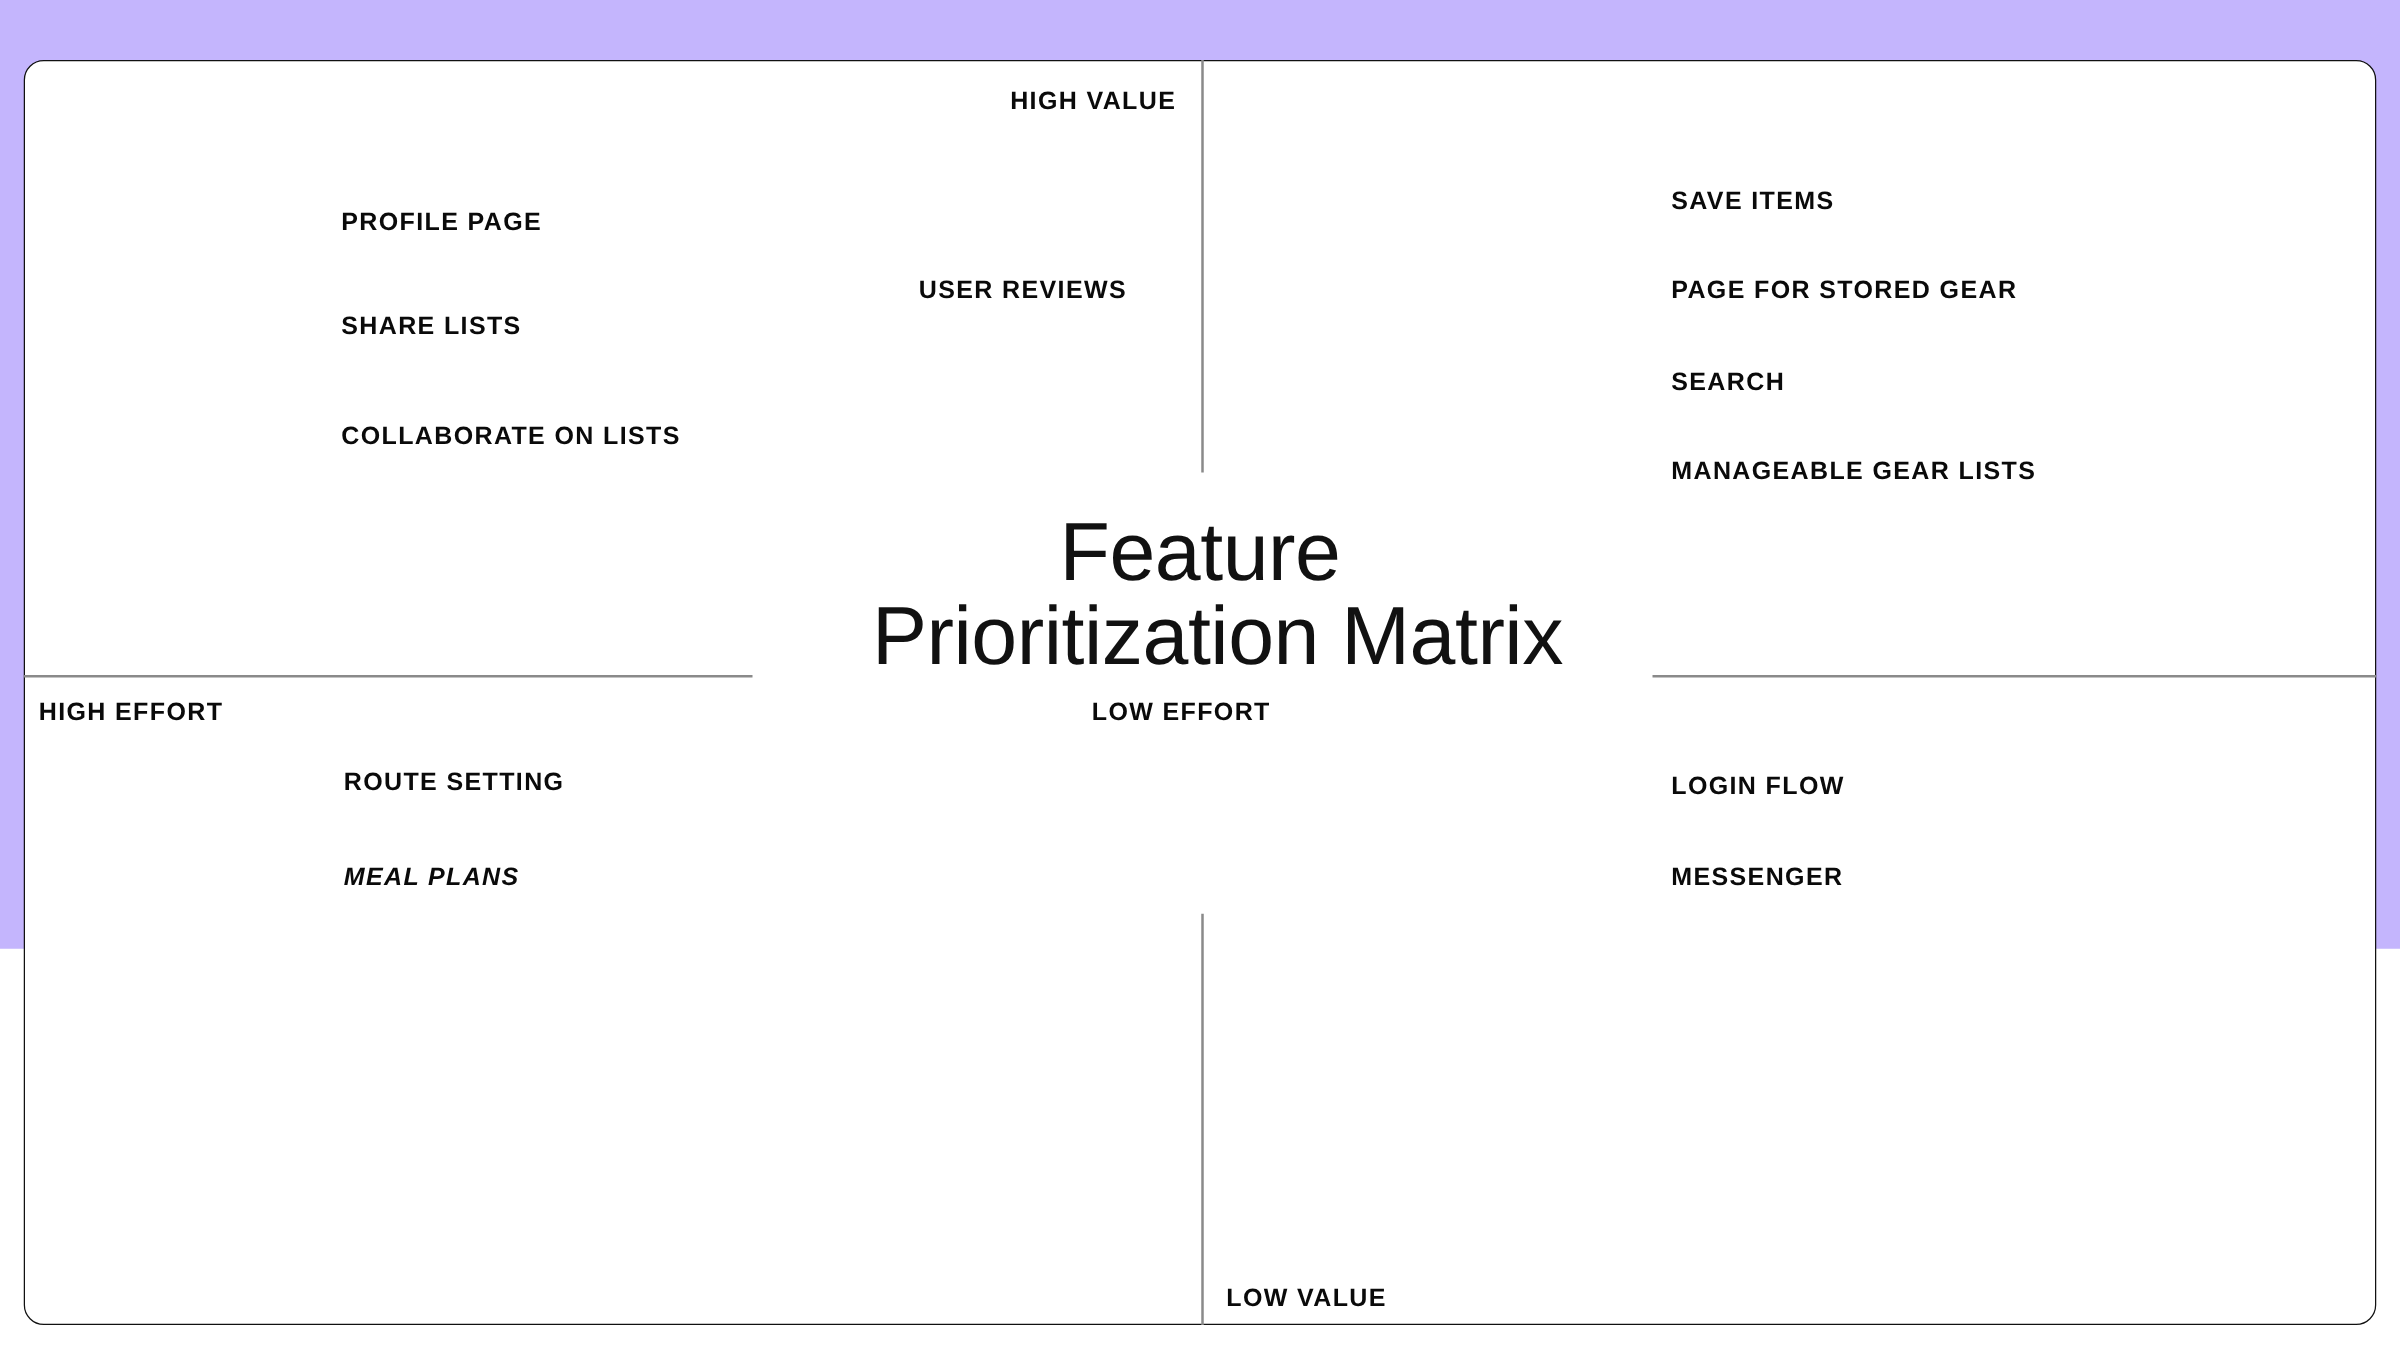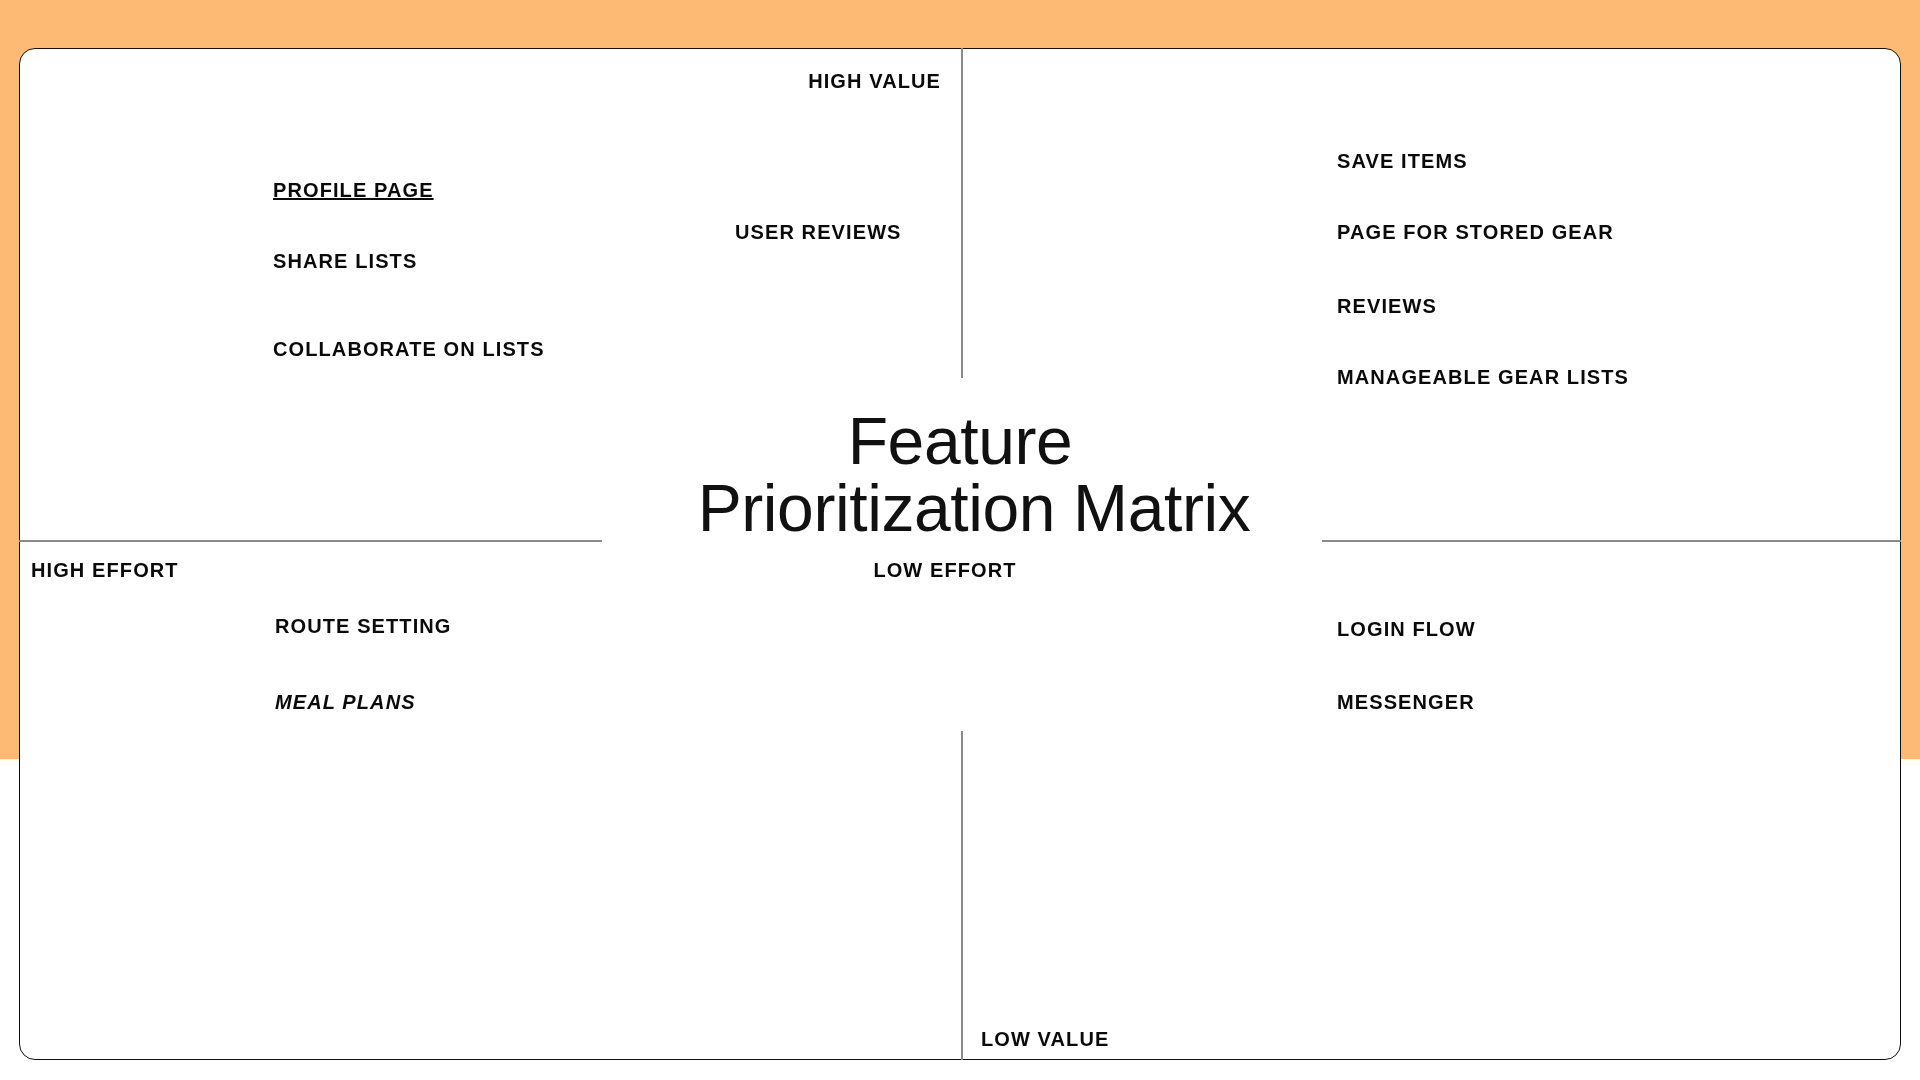--- a/index.html
+++ b/index.html
@@ -14,21 +14,21 @@
   body {
     font-family: "Liberation Sans", sans-serif;
     color: #0a0a0a;
     -webkit-font-smoothing: antialiased;
   }
 
   #canvas {
     position: relative;
     width: 1920px;
     height: 759px;
-    background: #fdba74;
+    background: #c4b5fd;
   }
 
   
   .matrix-frame {
     position: absolute;
     left: 19px;
     top: 48px;
     width: 1882px;
     height: 1012px;
     box-sizing: border-box;
@@ -166,25 +166,25 @@
   <div id="matrix-title">
     <span class="title-line">Feature</span>
     <span class="title-line">Prioritization Matrix</span>
   </div>
 
   <div class="quadrant" id="quadrant-high-value-high-effort"></div>
   <div class="quadrant" id="quadrant-high-value-low-effort"></div>
   <div class="quadrant" id="quadrant-low-value-high-effort"></div>
   <div class="quadrant" id="quadrant-low-value-low-effort"></div>
 
-<div class="feature-item" style="left: 273px; top: 180px; text-decoration: underline;">PROFILE PAGE</div>
+<div class="feature-item" style="left: 273px; top: 168px;">PROFILE PAGE</div>
     <div class="feature-item" style="left: 735px; top: 222px;">USER REVIEWS</div>
     <div class="feature-item" style="left: 273px; top: 251px;">SHARE LISTS</div>
     <div class="feature-item" style="left: 273px; top: 339px;">COLLABORATE ON LISTS</div>
     <div class="feature-item" style="left: 1337px; top: 151px;">SAVE ITEMS</div>
     <div class="feature-item" style="left: 1337px; top: 222px;">PAGE FOR STORED GEAR</div>
-    <div class="feature-item" style="left: 1337px; top: 296px;">REVIEWS</div>
+    <div class="feature-item" style="left: 1337px; top: 296px;">SEARCH</div>
     <div class="feature-item" style="left: 1337px; top: 367px;">MANAGEABLE GEAR LISTS</div>
     <div class="feature-item" style="left: 275px; top: 616px;">ROUTE SETTING</div>
     <div class="feature-item" style="left: 275px; top: 692px; font-style: italic;">MEAL PLANS</div>
     <div class="feature-item" style="left: 1337px; top: 619px;">LOGIN FLOW</div>
     <div class="feature-item" style="left: 1337px; top: 692px;">MESSENGER</div>
   </div>
 
 </body></html>

